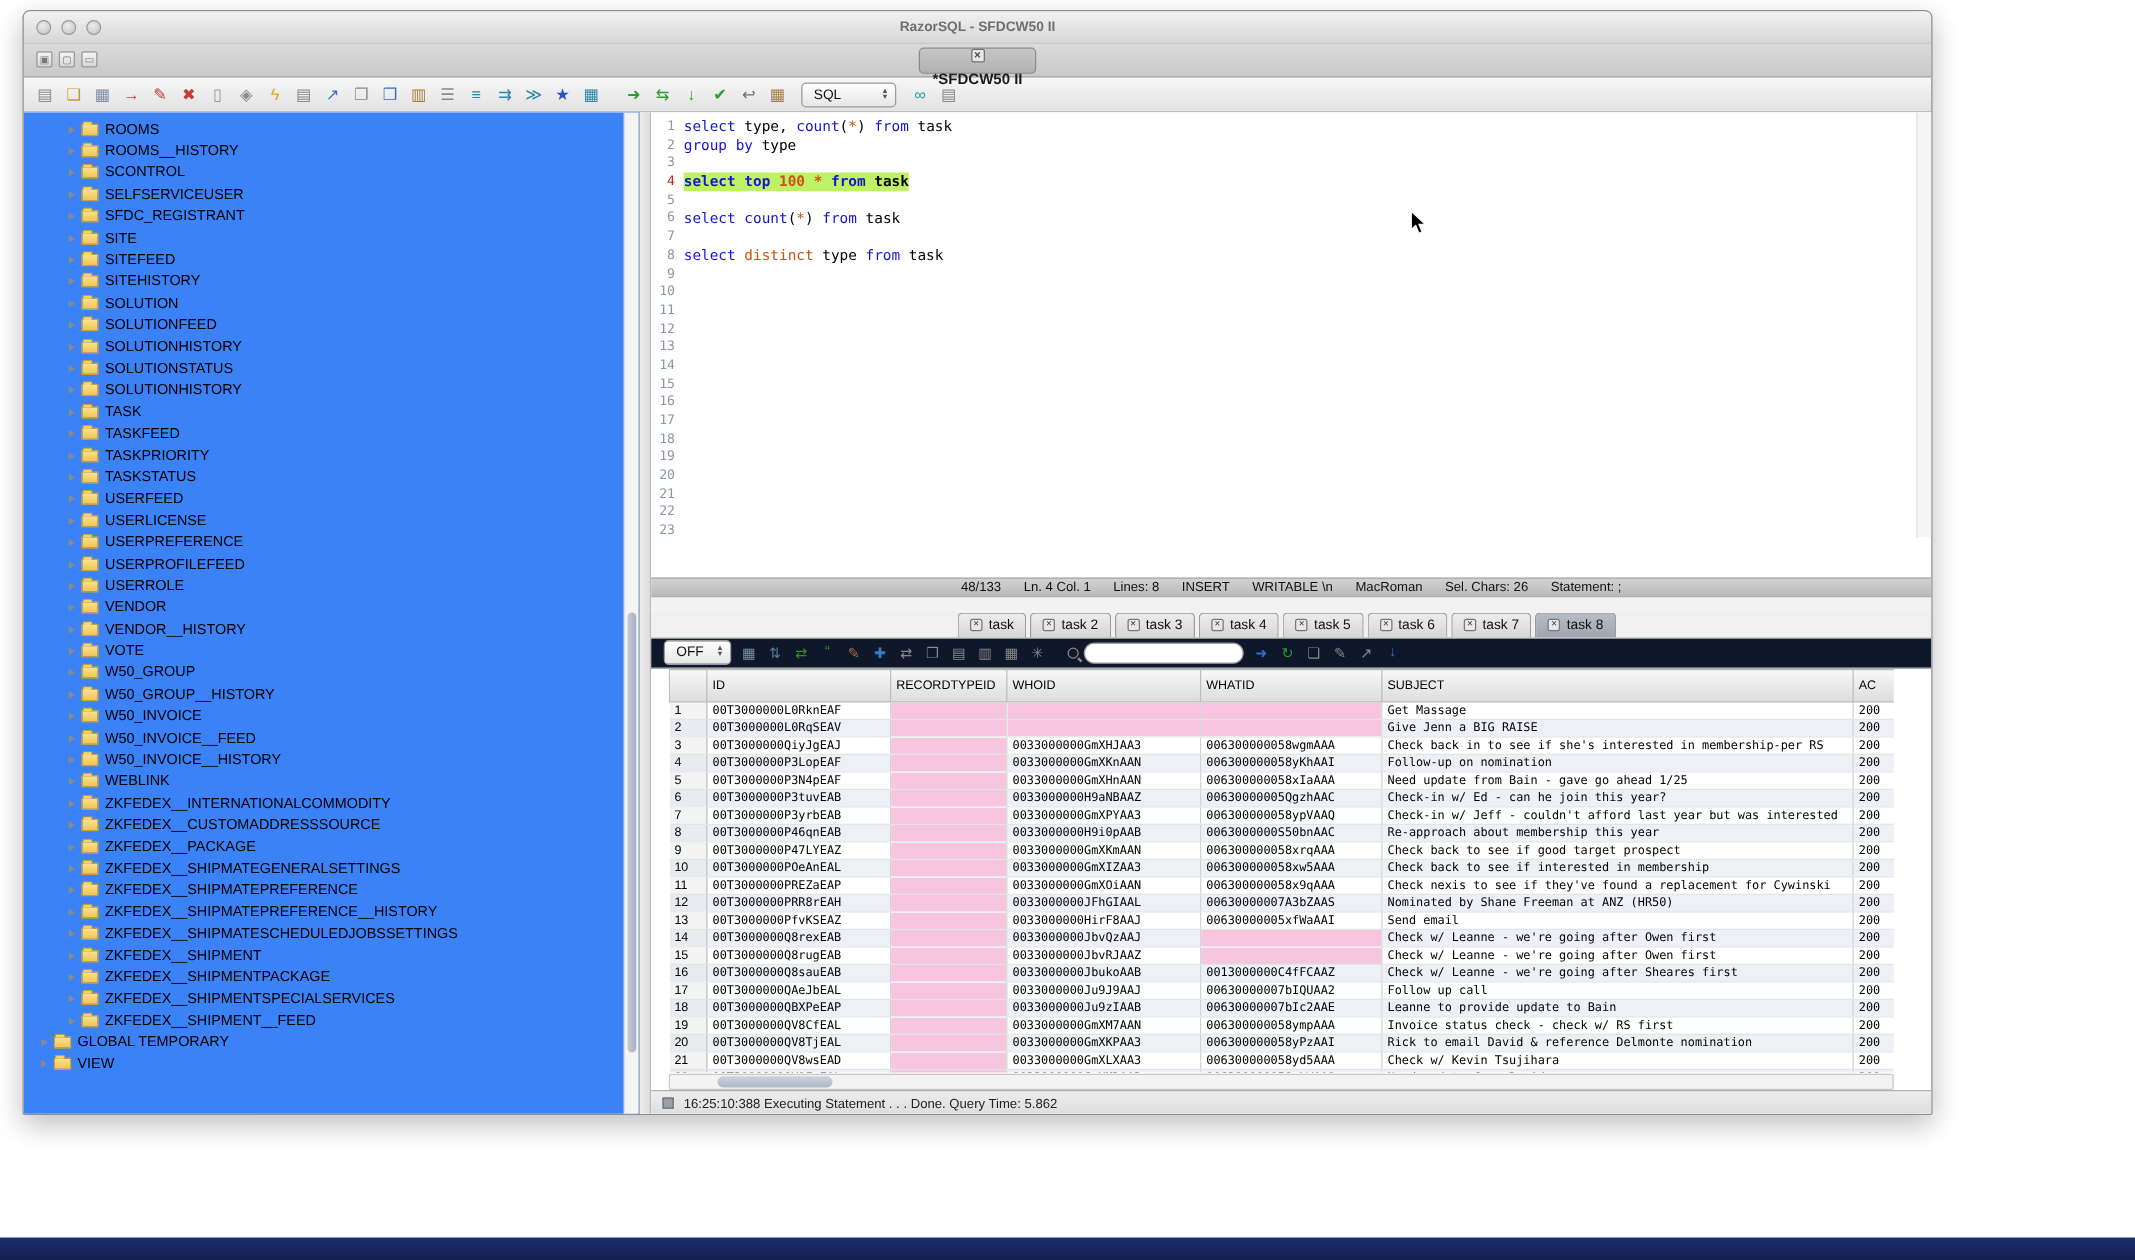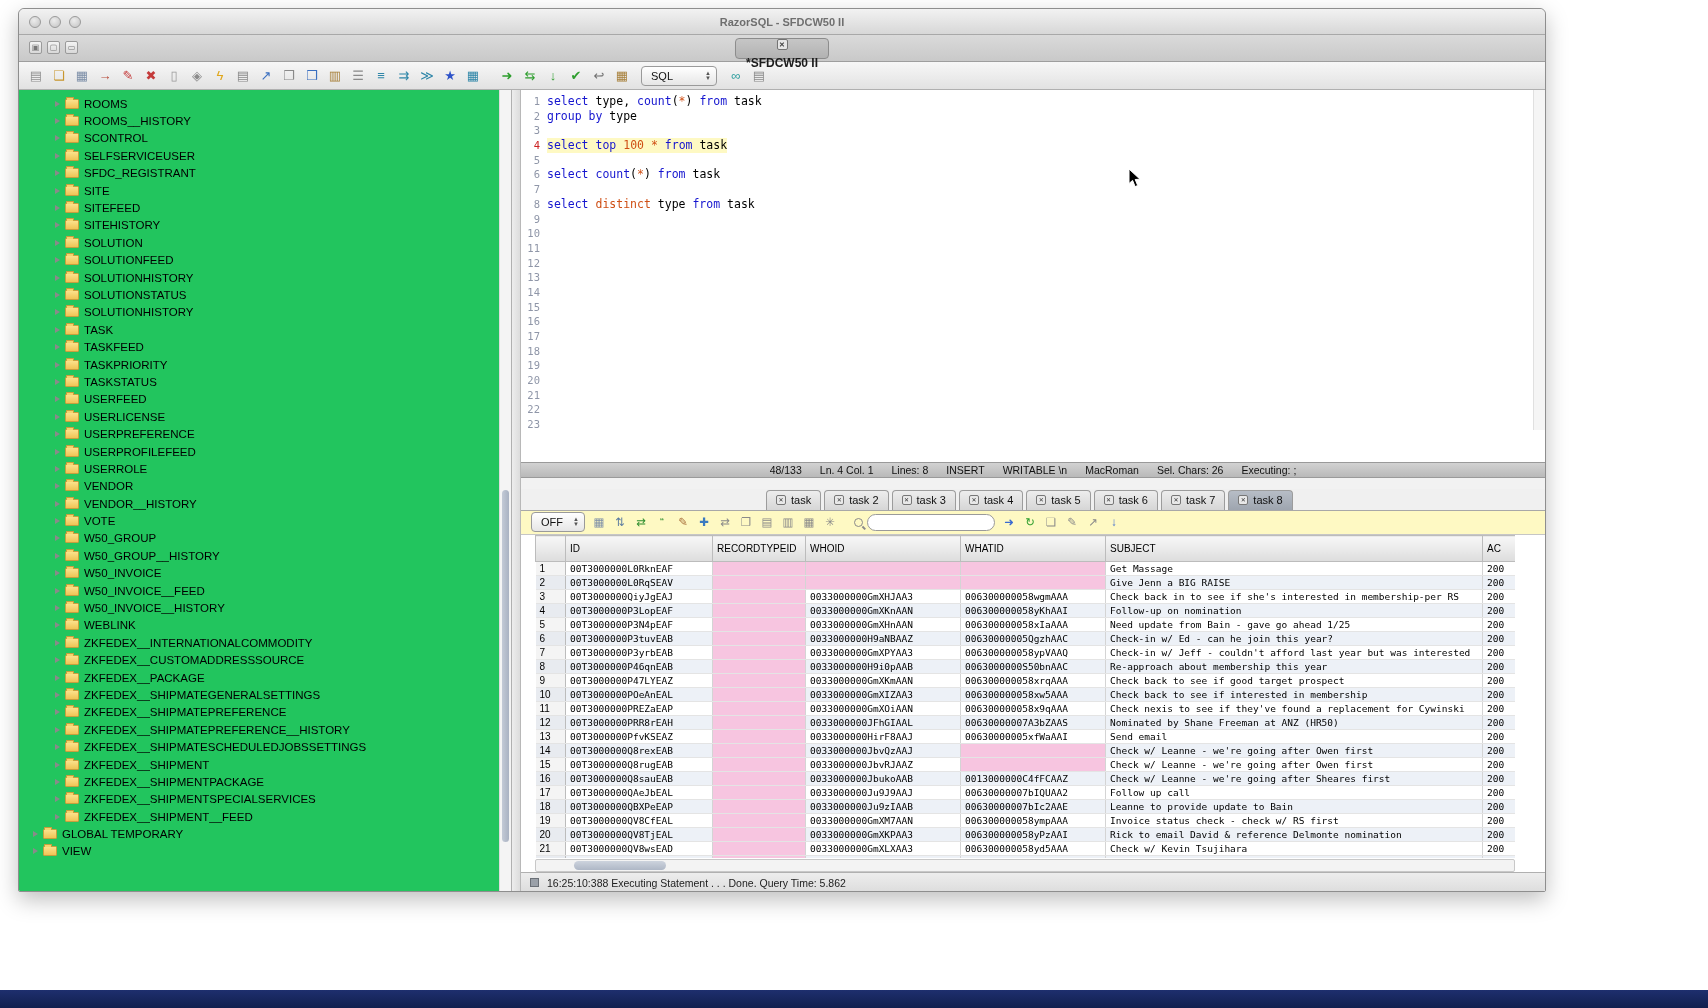--- a/index.html
+++ b/index.html
@@ -43,21 +43,21 @@
   .combo { height:20px; min-width:76px; border:1px solid #9a9a9a; border-radius:4px;
            background:linear-gradient(#ffffff,#e6e6e6); display:flex; align-items:center;
            justify-content:space-between; padding:0 5px 0 9px; font-size:11px; color:#111;
            margin:0 10px; }
   .combo-arrows { display:flex; flex-direction:column; font-size:6px; line-height:5px; color:#555; }
 
   
   .content { display:flex; height:803px; background:#fff; }
 
   
-  .sidebar { width:493px; background:#22c55e; border-right:1px solid #b0b0b0;
+  .sidebar { width:493px; background:#3b82f6; border-right:1px solid #b0b0b0;
              position:relative; overflow:hidden; padding-top:5px; }
   .tree-item { height:17.4px; display:flex; align-items:center; gap:5px;
                padding-left:36px; font-size:11.5px; color:#000; white-space:nowrap; }
   .tree-item.depth0 { padding-left:14px; }
   .twisty { width:0; height:0; border-left:5px solid #8a8a8a;
             border-top:3.5px solid transparent; border-bottom:3.5px solid transparent; flex:none; }
   .folder { width:14px; height:10px; background:linear-gradient(#fbe28c,#f0c455);
             border:1px solid #c79f3e; border-radius:1px; position:relative; flex:none; }
   .folder::before { content:""; position:absolute; left:0; top:-3px; width:6px; height:2px;
             background:#f5d56e; border:1px solid #c79f3e; border-bottom:none;
@@ -74,21 +74,21 @@
 
   
   .editor { height:352px; position:relative; overflow:hidden; padding-top:4px; background:#fff; }
   .ed-line { display:flex; height:14.7px; font-family:"DejaVu Sans Mono", monospace;
              font-size:11.5px; white-space:pre; }
   .gutter { width:26px; flex:none; text-align:right; padding-right:7px; color:#8f96a8;
             font-size:10.5px; padding-top:1px; }
   .gutter.cur { color:#cc2222; }
   .code { white-space:pre; }
   .k { color:#1515cf; } .l { color:#cf4f15; } .p { color:#000; }
-  .sel { background:#fef9c3; }
+  .sel { background:#bef264;font-weight:bold; }
   .ed-vscroll { position:absolute; right:0; top:0; bottom:0; width:12px; background:#f5f5f5;
                 border-left:1px solid #e0e0e0; }
 
   
   .ed-status { height:17px; background:linear-gradient(#d2d2d2,#b9b9b9);
                border-top:1px solid #9a9a9a; border-bottom:1px solid #9a9a9a;
                display:flex; justify-content:center; align-items:center; gap:18px;
                font-size:10.5px; color:#111;margin-top:32px; }
   .ed-gapstrip { height:11px; background:#f2f2f2; }
 
@@ -96,21 +96,21 @@
   .rtabs { height:23px; display:flex; align-items:flex-end; gap:3px; padding-left:245px;
            background:#f0f0f0; border-bottom:1px solid #a8a8a8; }
   .rtab { height:20px; padding:0 9px; display:flex; align-items:center; gap:5px;
           font-size:11px; color:#111; background:linear-gradient(#ededed,#d6d6d6);
           border:1px solid #9c9c9c; border-bottom:none; border-radius:4px 4px 0 0; }
   .rtab.active { background:linear-gradient(#b7bdc6,#9ea5af); }
   .rtab-close { width:10px; height:10px; border:1px solid #777; background:#e8e8e8;
                 border-radius:2px; font-size:6px; line-height:8px; text-align:center; color:#333; }
 
   
-  .res-toolbar { height:25px; background:#fef9c3; border-bottom:1px solid #c6c6c6;
+  .res-toolbar { height:25px; background:#0f172a; border-bottom:1px solid #c6c6c6;
                  display:flex; align-items:center; gap:6px; padding:0 10px; }
   .rt-icon { width:16px; height:16px; display:flex; align-items:center; justify-content:center;
              font-size:11.5px; }
   .search-wrap { display:flex; align-items:center; gap:4px; margin-left:10px; }
   .lens { width:9px; height:9px; border:1.5px solid #8a8a8a; border-radius:50%; position:relative; }
   .lens::after { content:""; position:absolute; width:4px; height:1.5px; background:#8a8a8a;
                  transform:rotate(45deg); left:7px; top:8px; }
   .search-input { width:128px; height:17px; border:1px solid #9a9a9a; border-radius:9px;
                   font-size:10px; padding:0 9px; background:#fff; outline:none; }
 
@@ -480,21 +480,21 @@
       </div>
 
       <div class="ed-status" id="ed-status">
           <span>48/133</span>
           <span>Ln. 4 Col. 1</span>
           <span>Lines: 8</span>
           <span>INSERT</span>
           <span>WRITABLE \n</span>
           <span>MacRoman</span>
           <span>Sel. Chars: 26</span>
-          <span>Executing: ;</span>
+          <span>Statement: ;</span>
         </div>
       <div class="ed-gapstrip"></div>
 
       <div class="rtabs" id="rtabs">
           <div class="rtab">
             <span class="rtab-close">✕</span>
             <span class="rtab-label">task</span>
           </div>
           <div class="rtab">
             <span class="rtab-close">✕</span>

